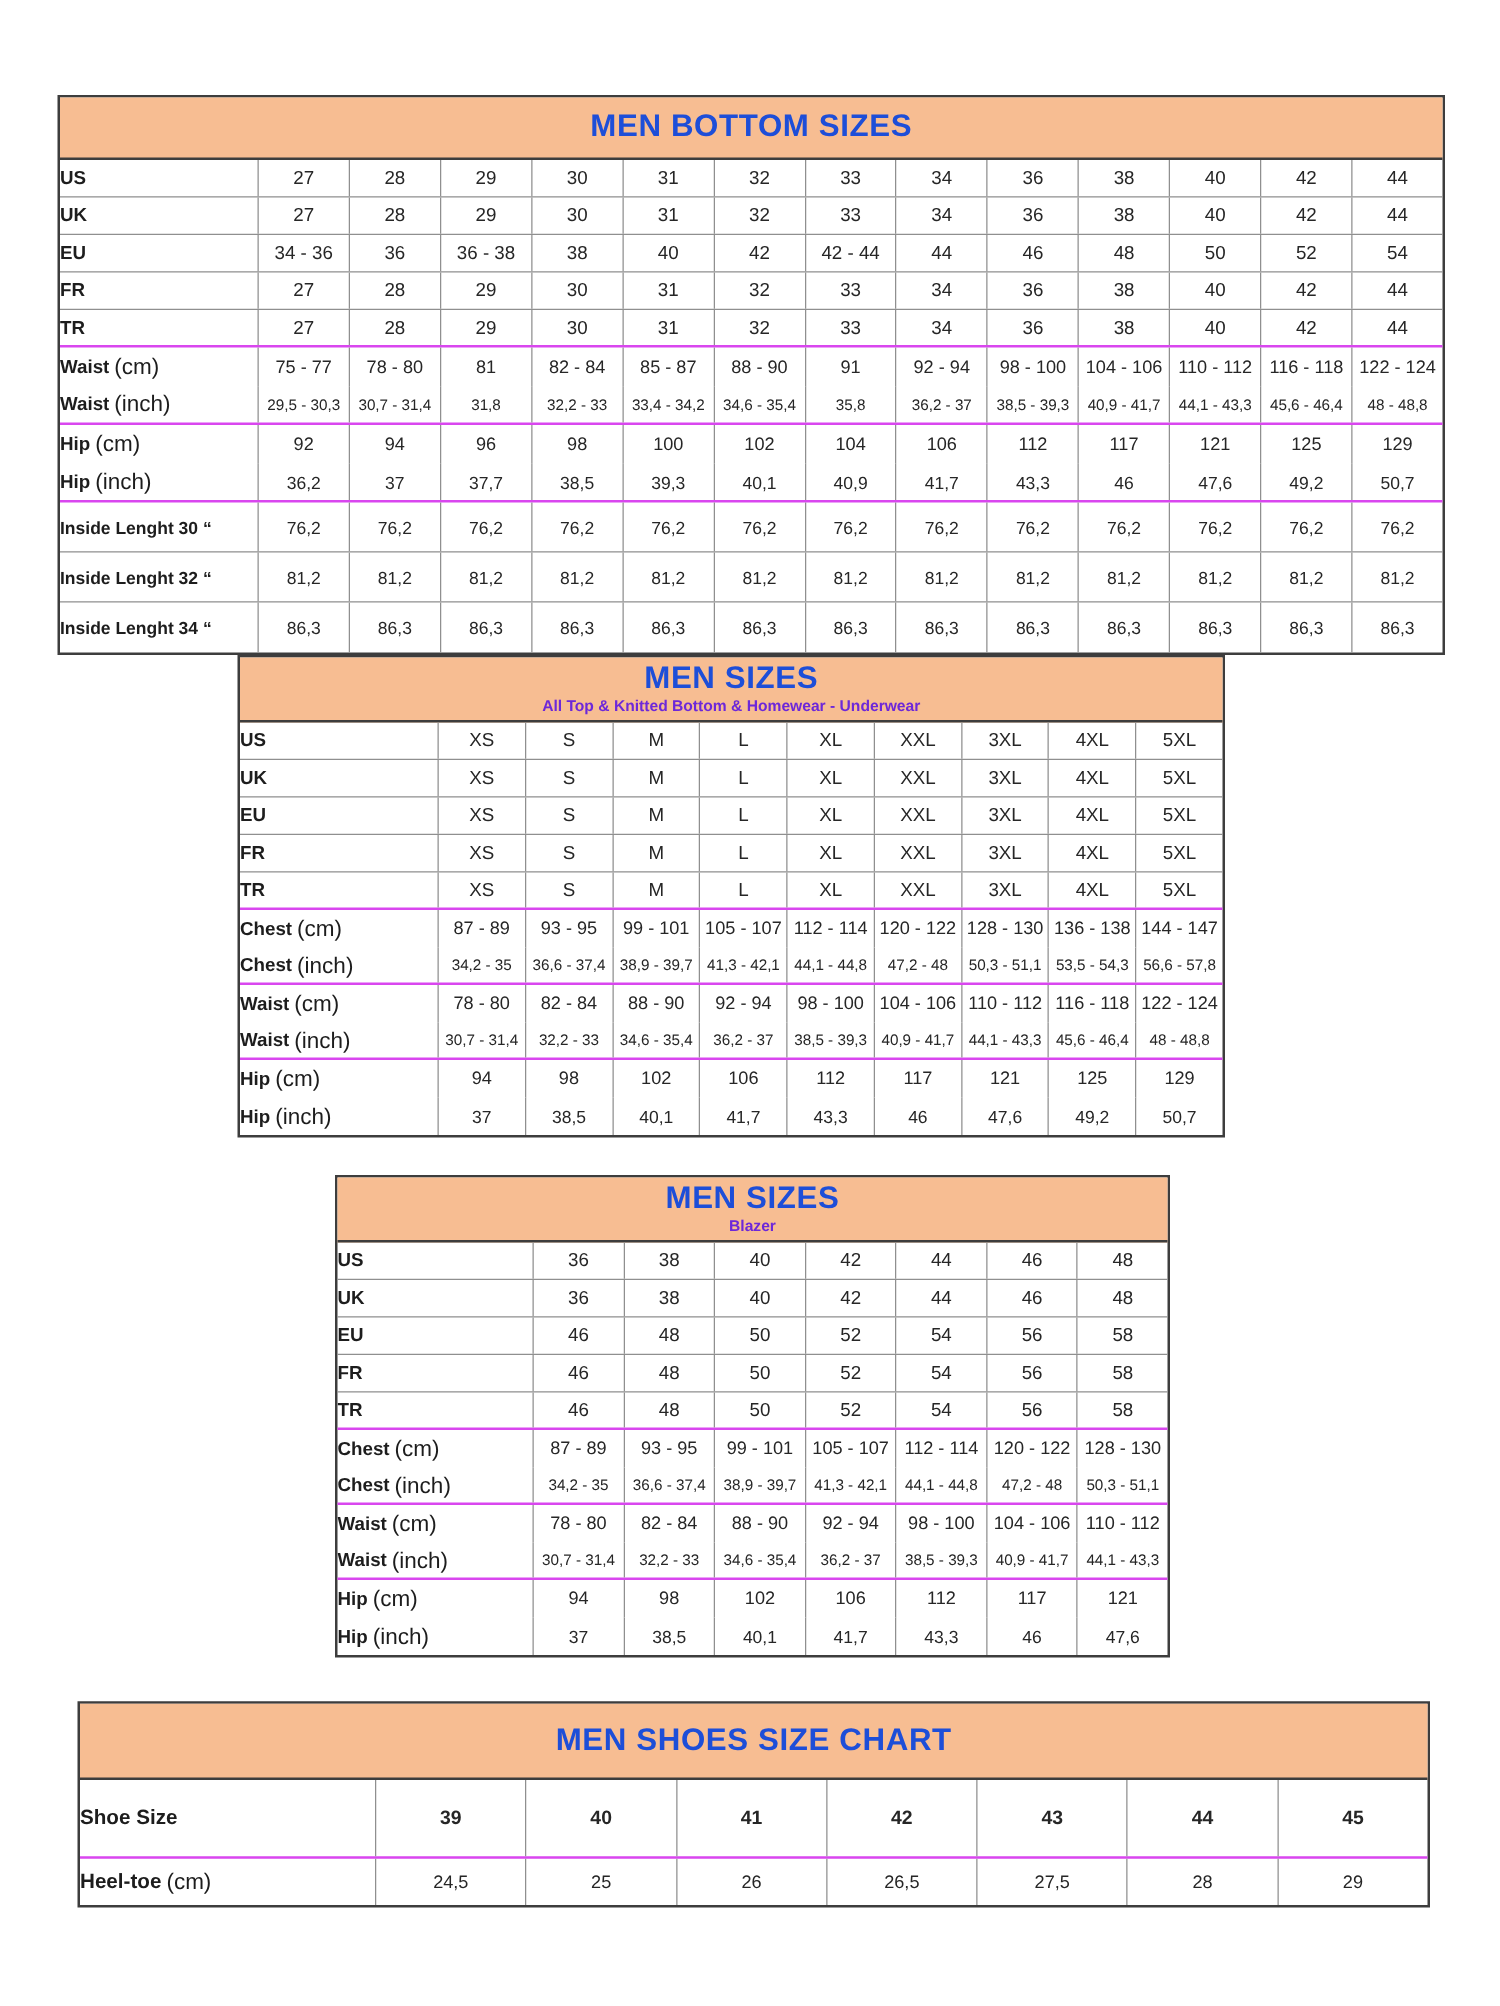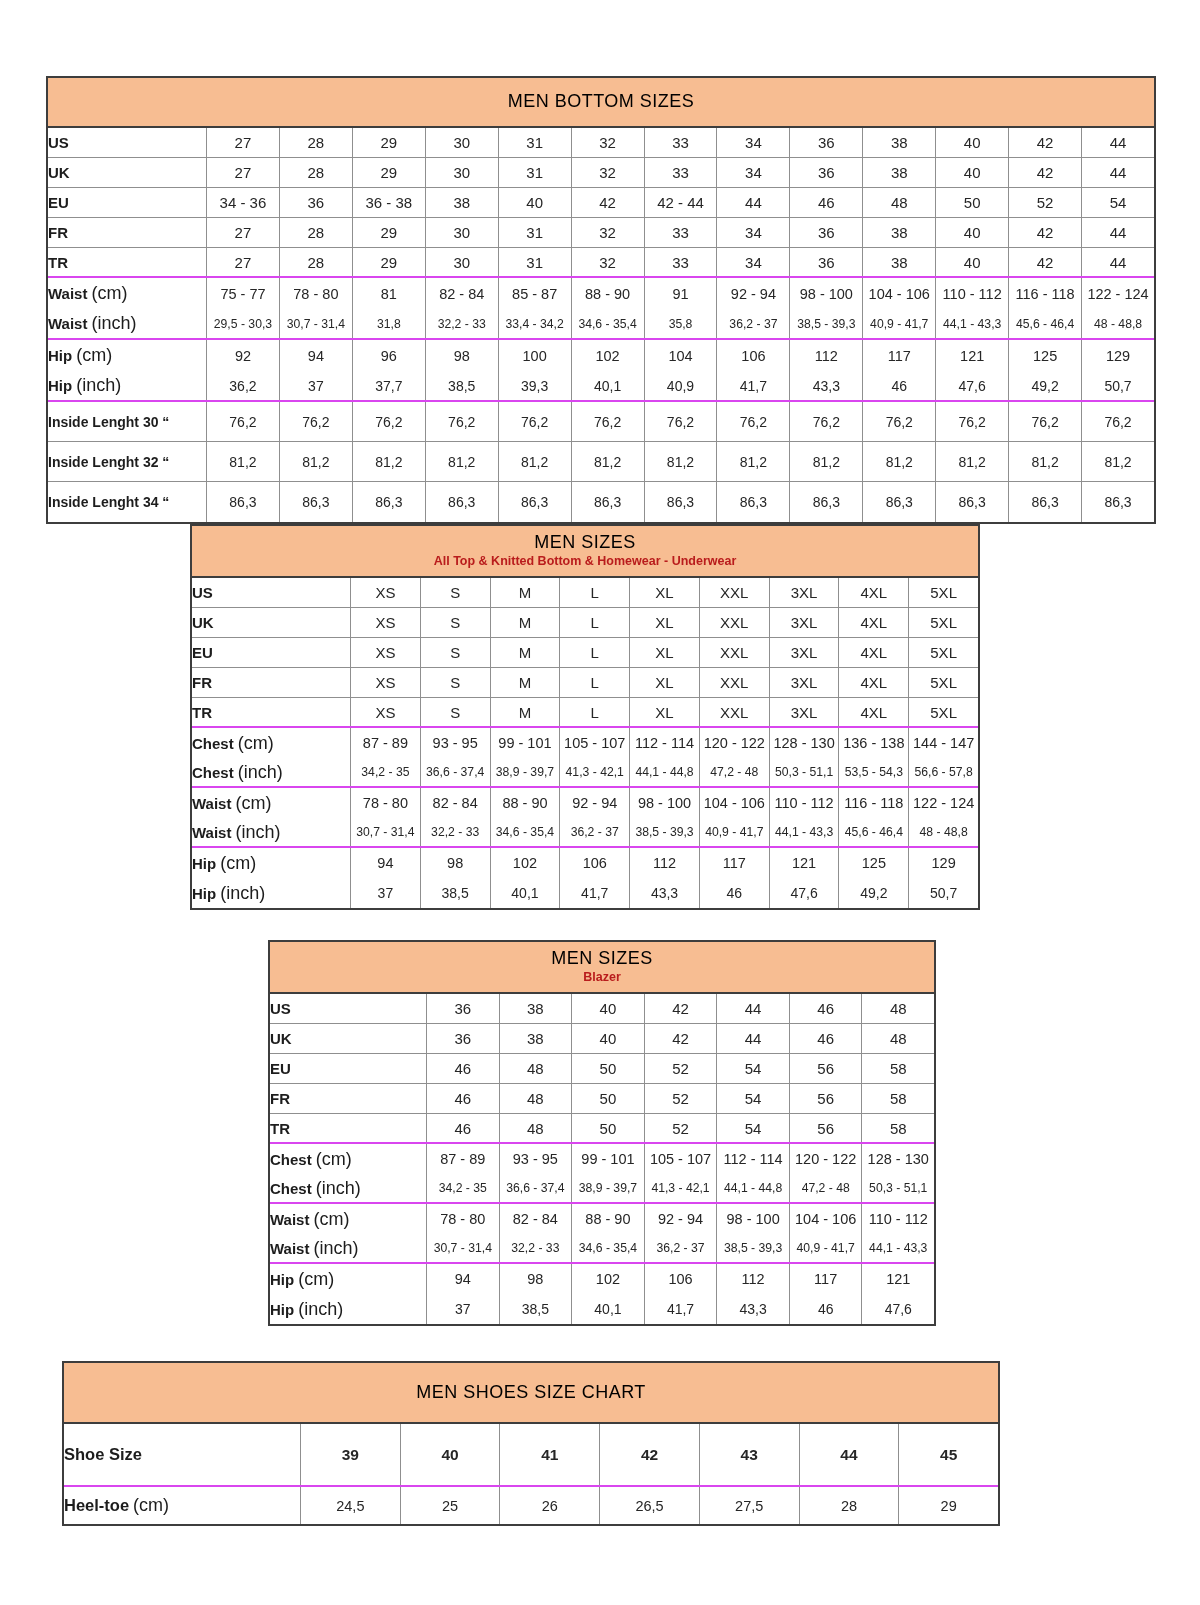--- a/index.html
+++ b/index.html
@@ -17,24 +17,24 @@
     background:#ffffff;
   }
   .thead{
     height:var(--headh);
     background:#f7bd92;
     border-bottom:2px solid #3d3d3d;
     display:flex;flex-direction:column;align-items:center;justify-content:center;
     box-sizing:border-box;
   }
   .ttitle{
-    font-weight:400;font-size:18px;letter-spacing:0.5px;color:#000000;line-height:1.1;
+    font-weight:700;font-size:25px;letter-spacing:0.5px;color:#1d4ed8;line-height:1.1;
   }
   .tsub{
-    font-weight:700;font-size:12.5px;color:#b91c1c;margin-top:2px;line-height:1.1;
+    font-weight:700;font-size:12.5px;color:#6d28d9;margin-top:2px;line-height:1.1;
   }
   .trow{display:flex;box-sizing:border-box;}
   .sep-light{border-bottom:1px solid #8f8f8f;}
   .sep-dark{border-bottom:2px solid #d946ef;}
   .sep-none{border-bottom:none;}
   .cell{display:flex;align-items:center;justify-content:center;box-sizing:border-box;overflow:hidden;}
   .label{
     flex:0 0 var(--labelw);width:var(--labelw);
     justify-content:flex-start;
     font-weight:700;font-size:15px;color:#1d1d1d;white-space:nowrap;
@@ -58,21 +58,21 @@
   #t-men{left:190px;top:524px;width:790px;--headh:52px;--labelw:158px;}
   #t-men .k-size{height:30px;}
   #t-men .k-cm{height:30px;}
   #t-men .k-inch{height:30px;}
 
   #t-blazer{left:268px;top:940px;width:668px;--headh:52px;--labelw:156px;}
   #t-blazer .k-size{height:30px;}
   #t-blazer .k-cm{height:30px;}
   #t-blazer .k-inch{height:30px;}
 
-  #t-shoes{left:62px;top:1361px;width:938px;--headh:61px;--labelw:236px;}
+  #t-shoes{left:62px;top:1361px;width:1082px;--headh:61px;--labelw:236px;}
   #t-shoes .k-shoe{height:63px;}
   #t-shoes .k-heel{height:37px;}
   #t-shoes .label{font-size:16.5px;}
   #t-shoes .k-shoe .val{font-weight:700;font-size:15.5px;text-align:right;}
   #t-shoes .k-heel .val{font-size:14.5px;}
 </style>
 </head>
 <body>
 
 <div class="page">

